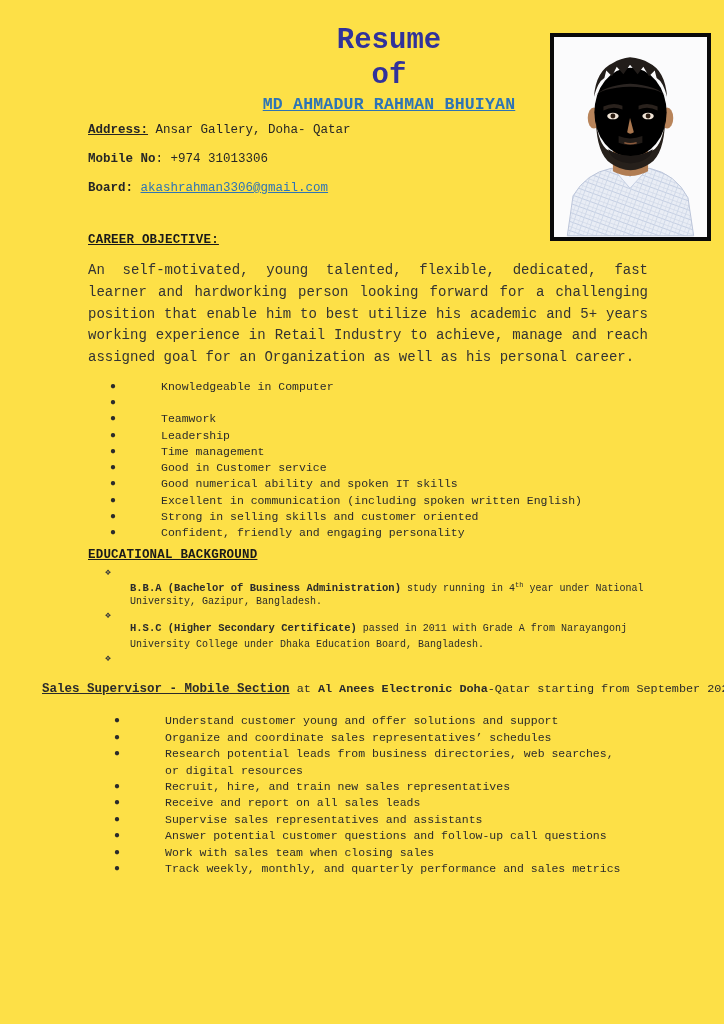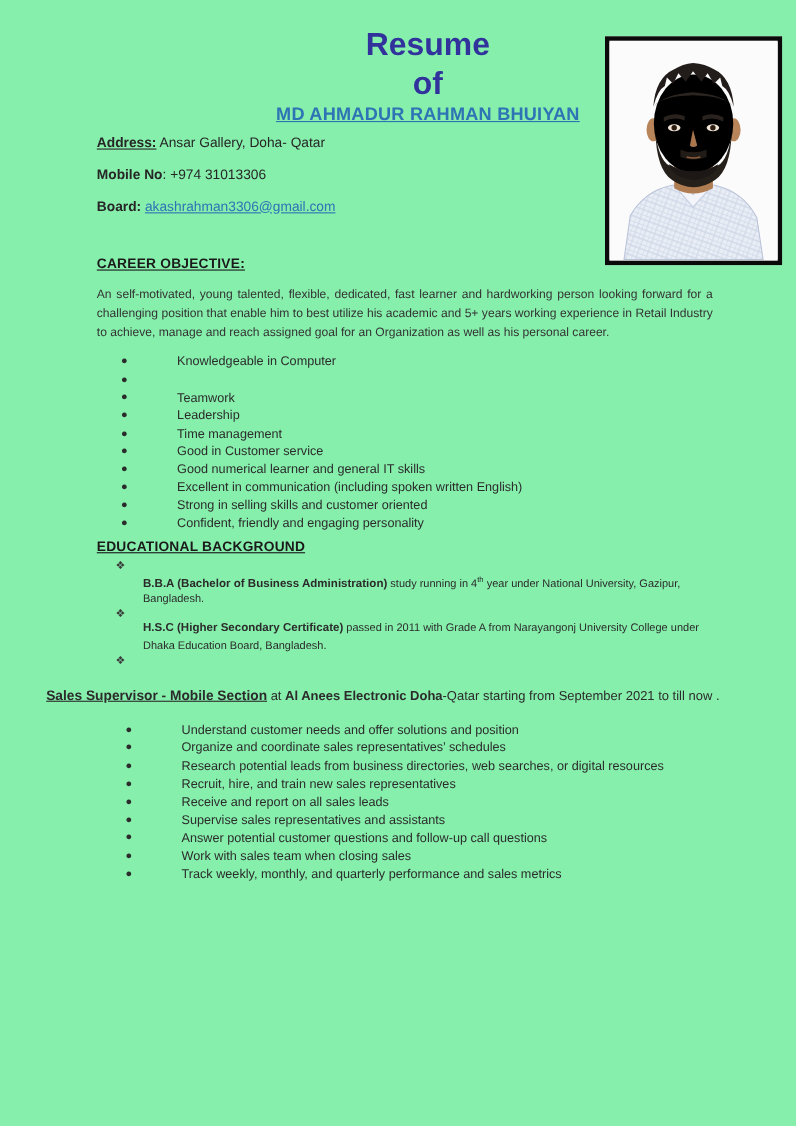--- a/index.html
+++ b/index.html
@@ -4,22 +4,22 @@
 <style>
   :root{
     --title_blue:#31329b;
     --name_blue:#2e74b5;
     --link_blue:#2e74b5;
     --text_color:#262626;
   }
   *{margin:0;padding:0;box-sizing:border-box;}
   html,body{background:#e9e9e9;}
   .page{
-    width:724px;height:1024px;background:#86efac;position:relative;
-    margin:0 auto;font-family:Liberation Sans, sans-serif;color:var(--text_color);
+    width:724px;height:1024px;background:#fde047;position:relative;
+    margin:0 auto;font-family:Liberation Mono, monospace;color:var(--text_color);
     overflow:hidden;
   }
   .content{padding:24px 34px 0 88px;}
 
   
   .title-block{width:602px;text-align:center;}
   .title-line{font-size:29px;font-weight:bold;color:var(--title_blue);line-height:1.2;}
   .person-name{
     font-size:16.5px;font-weight:bold;color:var(--name_blue);
     text-decoration:underline;line-height:1.2;margin-top:1px;letter-spacing:.2px;
@@ -40,21 +40,21 @@
   }
   .photo-frame svg{display:block;width:100%;height:100%;}
 
   
   .section-heading{
     font-size:12.5px;font-weight:bold;text-decoration:underline;
     letter-spacing:.2px;color:#1a1a1a;
   }
   .objective-heading{margin-top:37px;}
   .objective-text{
-    margin-top:13px;max-width:560px;font-size:11px;line-height:1.55;
+    margin-top:13px;max-width:560px;font-size:14px;line-height:1.55;
     text-align:justify;color:#333;
   }
   .skills-heading{margin-top:17px;}
 
   .bullet-list{margin-top:10px;}
   .bullet-row{display:flex;font-size:11.5px;line-height:16.3px;color:#2b2b2b;}
   .bullet-glyph{width:18px;padding-left:22px;box-sizing:content-box;flex:none;font-size:10px;}
   .bullet-text{max-width:500px;padding-left:33px;}
 
   .edu-heading{margin-top:6px;}
@@ -170,21 +170,21 @@
       <div class="bullet-row">
           <span class="bullet-glyph">●</span>
           <span class="bullet-text">Time management</span>
         </div>
       <div class="bullet-row">
           <span class="bullet-glyph">●</span>
           <span class="bullet-text">Good in Customer service</span>
         </div>
       <div class="bullet-row">
           <span class="bullet-glyph">●</span>
-          <span class="bullet-text">Good numerical learner and general IT skills</span>
+          <span class="bullet-text">Good numerical ability and spoken IT skills</span>
         </div>
       <div class="bullet-row">
           <span class="bullet-glyph">●</span>
           <span class="bullet-text">Excellent in communication (including spoken written English)</span>
         </div>
       <div class="bullet-row">
           <span class="bullet-glyph">●</span>
           <span class="bullet-text">Strong in selling skills and customer oriented</span>
         </div>
       <div class="bullet-row">
@@ -209,21 +209,21 @@
     </div>
 
 
     <div class="job-line">
       <span class="job-title">Sales Supervisor - Mobile Section</span><span> at </span><span class="job-company">Al Anees Electronic Doha</span><span>-Qatar starting from September 2021 to till now .</span>
     </div>
 
     <div class="duties-list">
       <div class="duty-row">
           <span class="bullet-glyph">●</span>
-          <span class="bullet-text">Understand customer needs and offer solutions and position</span>
+          <span class="bullet-text">Understand customer young and offer solutions and support</span>
         </div>
       <div class="duty-row">
           <span class="bullet-glyph">●</span>
           <span class="bullet-text">Organize and coordinate sales representatives’ schedules</span>
         </div>
       <div class="duty-row">
           <span class="bullet-glyph">●</span>
           <span class="bullet-text">Research potential leads from business directories, web searches, or digital resources</span>
         </div>
       <div class="duty-row">

